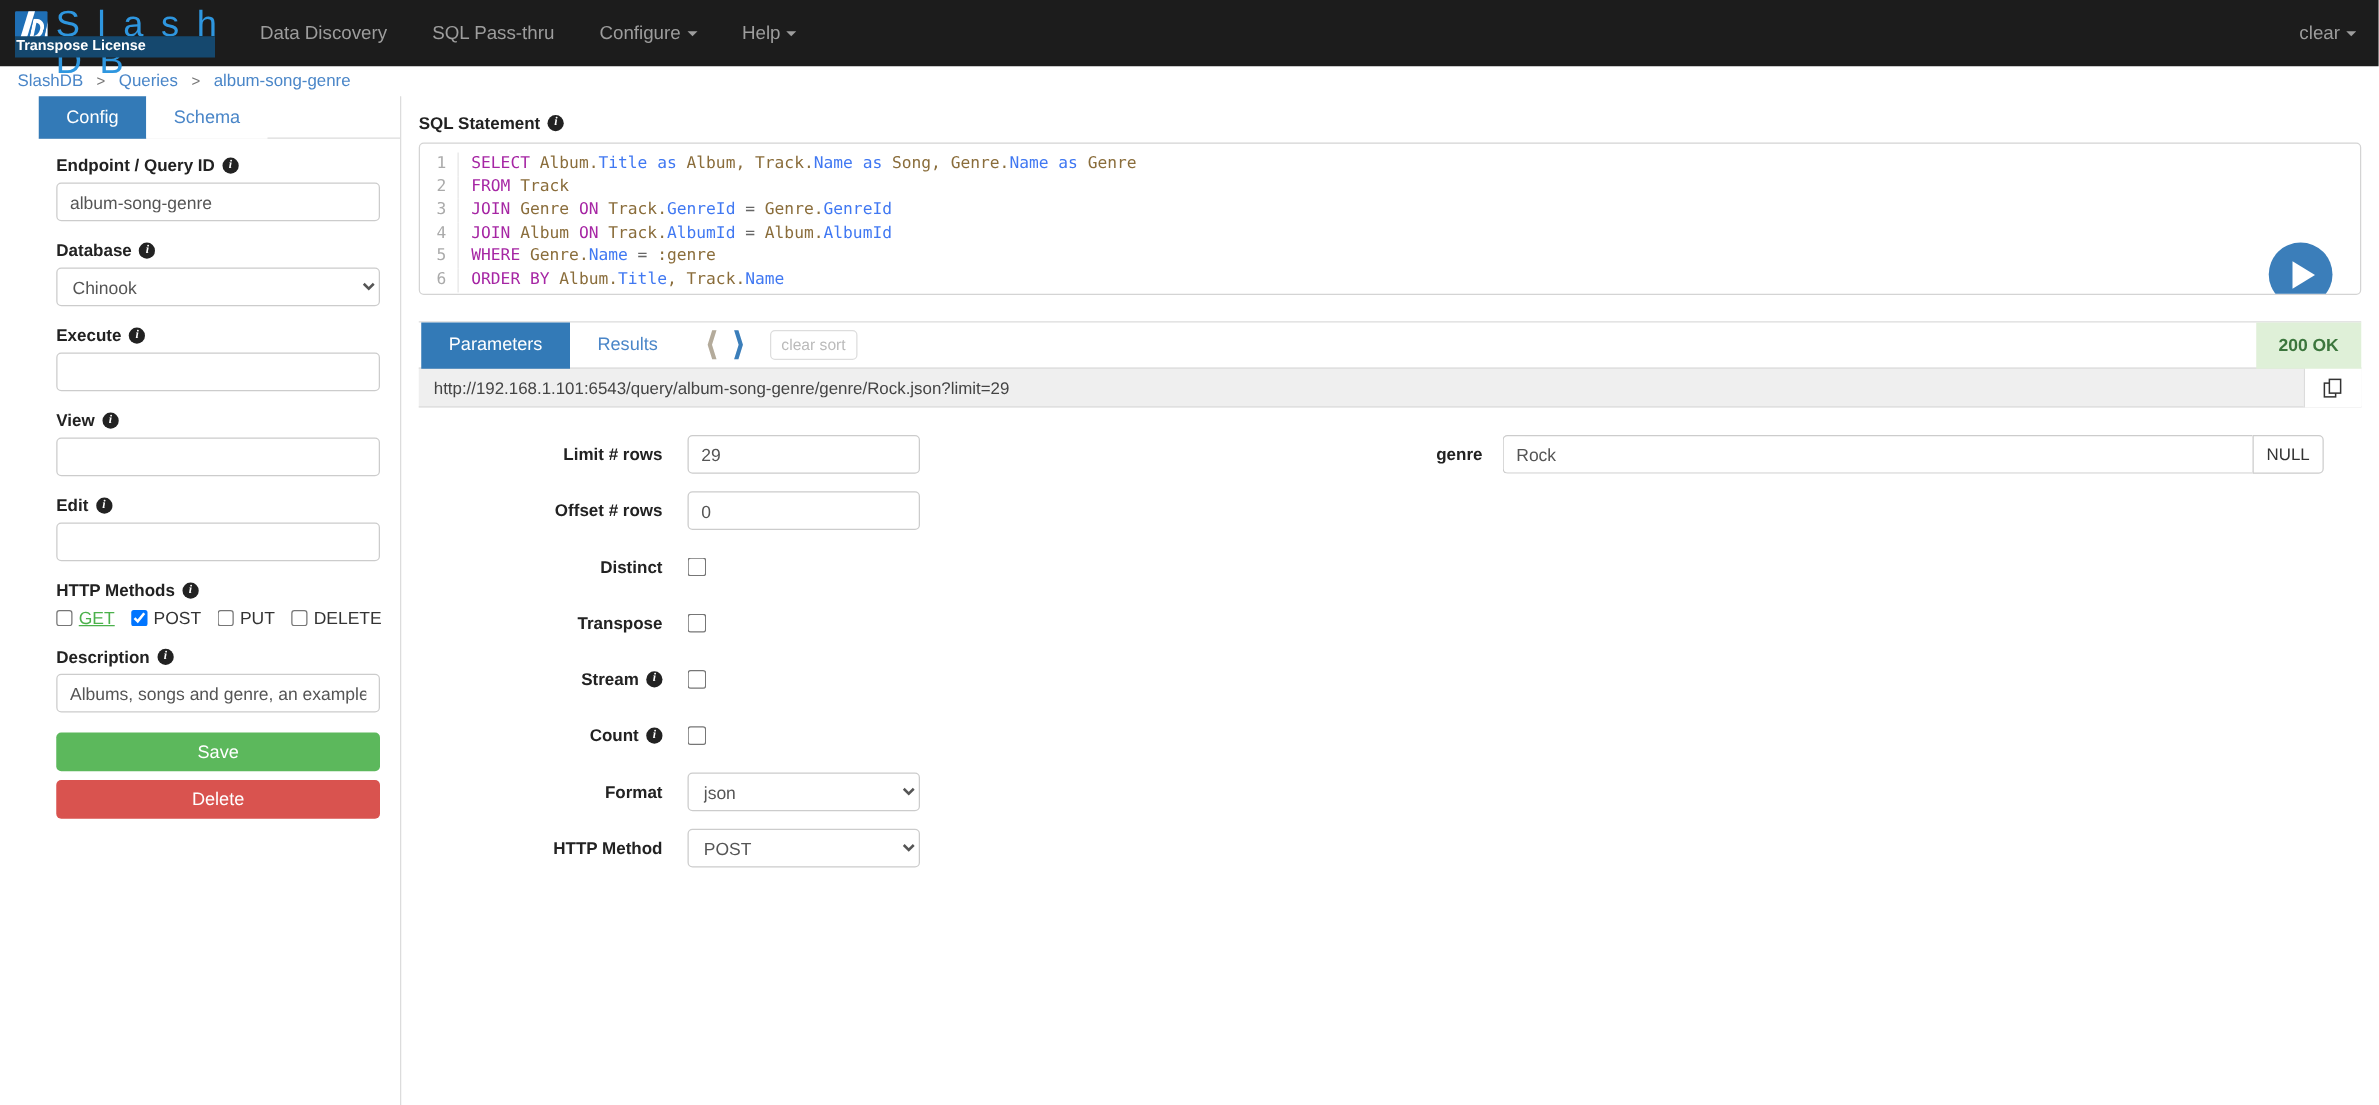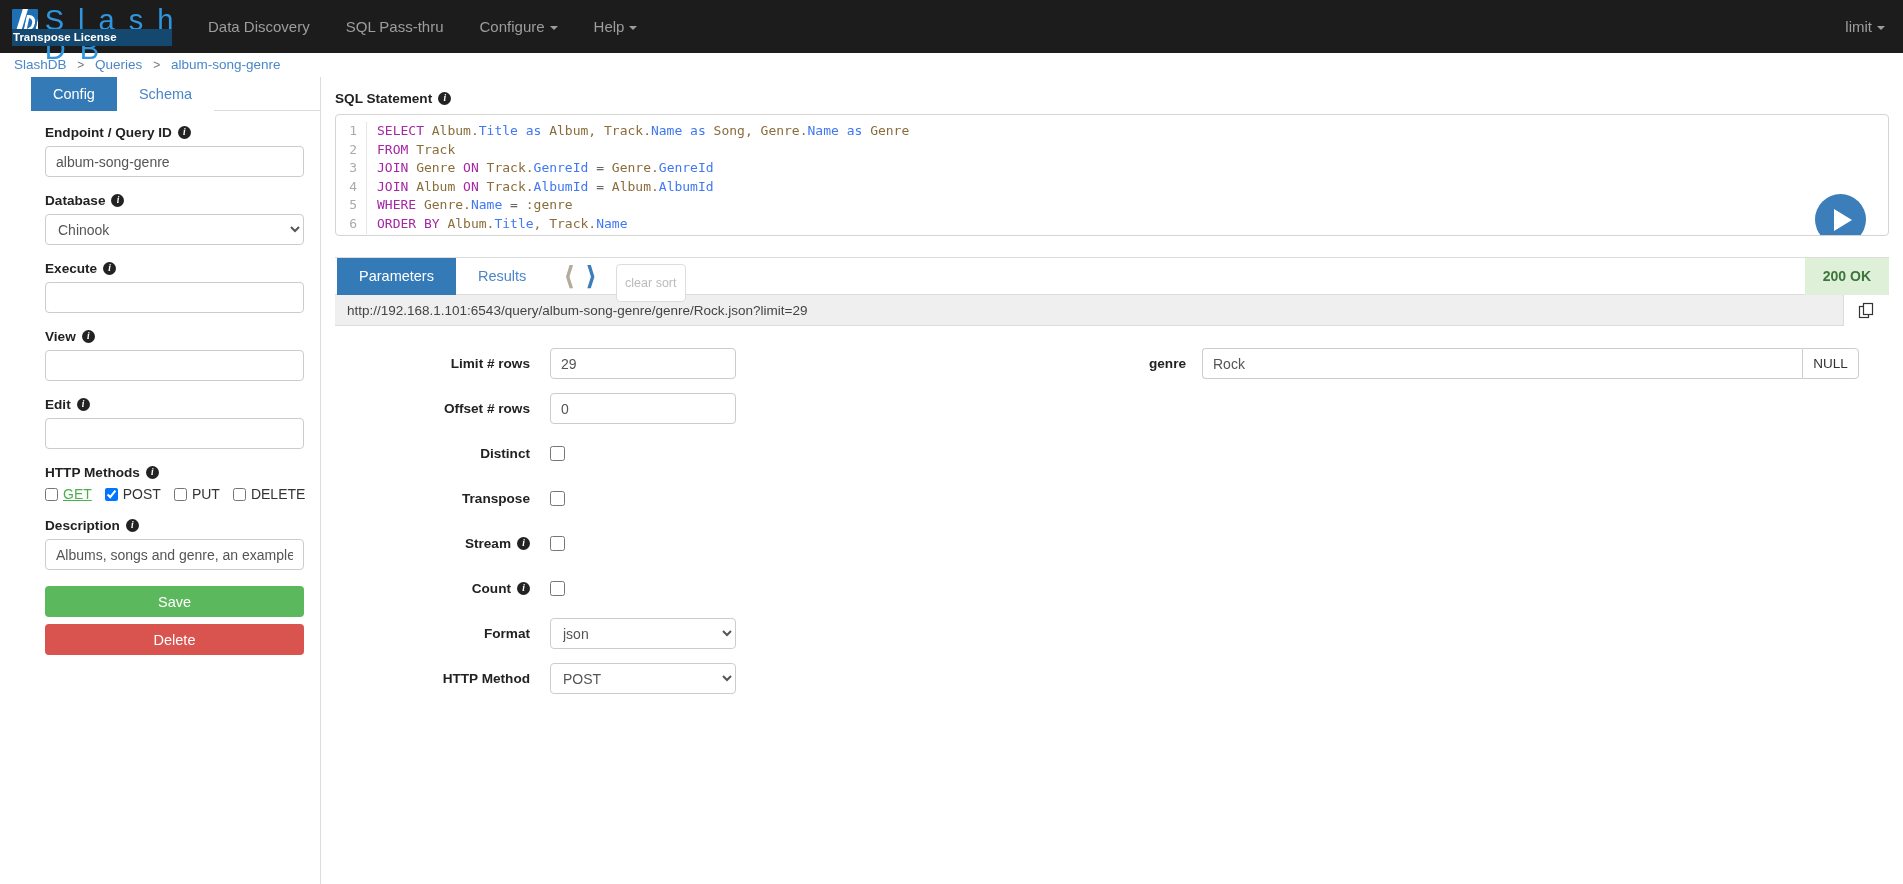--- a/index.html
+++ b/index.html
@@ -321,21 +321,21 @@
     line-height:37px;
     padding:0 5px;
     cursor:pointer;
     font-weight:bold;
     font-family:"DejaVu Sans", sans-serif;
   }
   .chev-prev { color:#b4ab9b; margin-left:10px; }
   .chev-next { color:#3b7eba; }
   .clear-sort {
     margin:6px 0 0 14px;
-    height:38px;
+    height:24px;
     border:1px solid #ddd;
     background:#fff;
     border-radius:4px;
     color:#bbb;
     font-size:12.5px;
     padding:0 8px;
     cursor:pointer;
     font-family:"Liberation Sans", sans-serif;
   }
   .status-badge {
@@ -466,21 +466,21 @@
     <div class="brand-text">S l a s h D B</div>
     <div class="license-badge">Transpose License</div>
   </div>
   <div class="navlinks">
     <a class="navlink"><span>Data Discovery</span></a>
     <a class="navlink"><span>SQL Pass-thru</span></a>
     <a class="navlink"><span>Configure</span><span class="caret"></span></a>
     <a class="navlink"><span>Help</span><span class="caret"></span></a>
   </div>
   <div class="navbar-right">
-    <a class="navlink"><span>limit</span><span class="caret"></span></a>
+    <a class="navlink"><span>clear</span><span class="caret"></span></a>
   </div>
 </div>
 
 <div class="breadcrumb-bar">
   <a>SlashDB</a>
   <span class="sep">&gt;</span>
   <a>Queries</a>
   <span class="sep">&gt;</span>
   <a>album-song-genre</a>
 </div>

